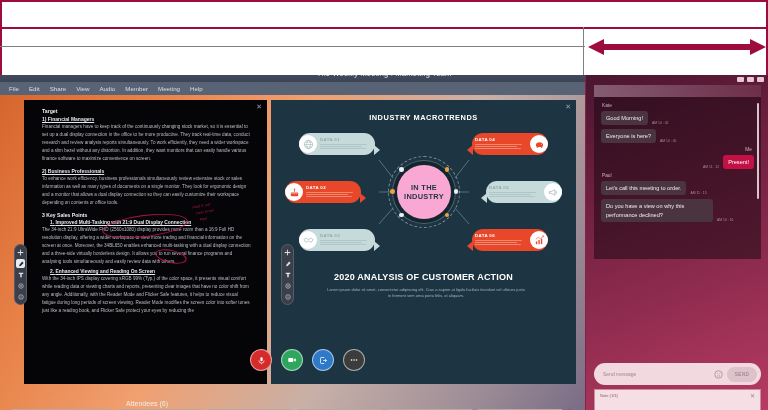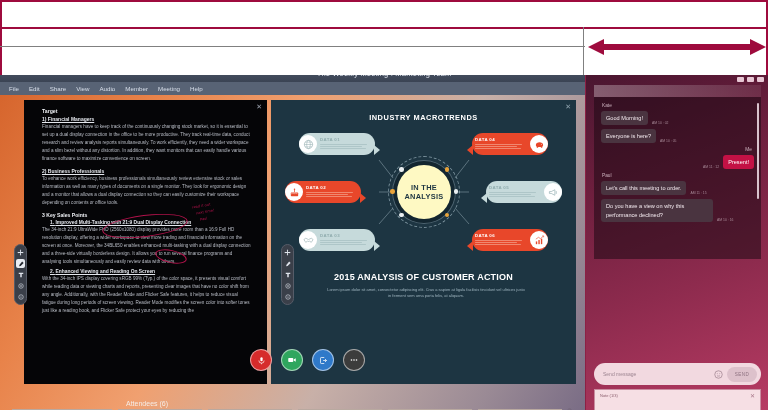--- a/index.html
+++ b/index.html
@@ -88,21 +88,21 @@
     position:absolute; left:55px; top:187px; width:200px; text-align:center;
     font-size:4px; line-height:1.55; color:#9fb4bf;
   }
 
   
   #hub{
     position:absolute; left:117px; top:56px; width:72px; height:72px;
   }
   #hub .ring-dash{ position:absolute; inset:0; border:1px dashed #7b929d; border-radius:50%; }
   #hub .ring-dark{ position:absolute; inset:4px; border-radius:50%; background:#132630; box-shadow:inset 0 0 0 1px #4d6471; }
-  #hub .disc{ position:absolute; inset:9px; border-radius:50%; background:#fef9c3; display:flex; align-items:center; justify-content:center; }
+  #hub .disc{ position:absolute; inset:9px; border-radius:50%; background:#f9a8d4; display:flex; align-items:center; justify-content:center; }
   #hub .disc span{ font-size:7.4px; font-weight:bold; color:#1d3542; line-height:1.25; text-align:center; letter-spacing:.3px; }
   #hub .node{ position:absolute; width:4.5px; height:4.5px; border-radius:50%; }
 
   
   .bub{ position:absolute; width:76px; height:22px; border-radius:11px; display:flex; align-items:center; }
   .bub.teal{ background:#c6dadb; }
   .bub.red{ background:#e8472a; }
   .bub .ico{ width:18px; height:18px; border-radius:50%; background:#ffffff; display:flex; align-items:center; justify-content:center; flex:0 0 auto; }
   .bub .txt{ flex:1; padding:0 3px; }
   .bub .lbl{ font-size:4.4px; font-weight:bold; letter-spacing:.35px; }
@@ -261,21 +261,21 @@
       <line x1="198" y1="92" x2="187" y2="92" stroke="#6b828d" stroke-width="0.8"></line>
       <line x1="198" y1="124" x2="184" y2="108" stroke="#6b828d" stroke-width="0.8"></line>
     </svg>
 
     <div id="hub">
       <div class="ring-dash"></div>
       <div class="ring-dark"></div>
       <div class="disc">
         <span>
           <span>IN THE</span><br>
-          <span>ANALYSIS</span>
+          <span>INDUSTRY</span>
         </span>
       </div>
       <div class="node" style="left:11px; top:11px; background:#e9eef0;"></div>
       <div class="node" style="right:11px; top:11px; background:#e8a33a;"></div>
       <div class="node" style="left:2px; top:33px; background:#e8a33a;"></div>
       <div class="node" style="right:2px; top:33px; background:#e9eef0;"></div>
       <div class="node" style="left:11px; bottom:11px; background:#e9eef0;"></div>
       <div class="node" style="right:11px; bottom:11px; background:#e8a33a;"></div>
     </div>
 
@@ -387,21 +387,21 @@
         <svg width="11" height="11" viewBox="0 0 24 24">
             <rect x="4" y="14" width="3" height="6" fill="#e8472a"></rect>
             <rect x="9.5" y="11" width="3" height="9" fill="#e8472a"></rect>
             <rect x="15" y="8" width="3" height="12" fill="#e8472a"></rect>
             <path d="M4 9l6-4 4 3 6-5" fill="none" stroke="#e8472a" stroke-width="1.3"></path>
             <path d="M18 2h3v3" fill="none" stroke="#e8472a" stroke-width="1.3"></path>
           </svg>
       </div>
     </div>
 
-    <div id="slide-subtitle">2015 ANALYSIS OF CUSTOMER ACTION</div>
+    <div id="slide-subtitle">2020 ANALYSIS OF CUSTOMER ACTION</div>
     <div id="slide-caption">Lorem ipsum dolor sit amet, consectetur adipiscing elit. Cras a sapien at ligula facilisis tincidunt vel ultrices justo in ferment sem urna porta felis, at aliquam.</div>
   </div>
 
   <div class="vtool" id="toolbar-slide">
     <div class="ti">
       <svg width="7" height="7" viewBox="0 0 16 16">
           <path d="M8 1l2 2H9v4h4V6l2 2-2 2V9H9v4h1l-2 2-2-2h1V9H3v1L1 8l2-2v1h4V3H6z" fill="#dfe4ec"></path>
         </svg>
     </div>
     <div class="ti">

